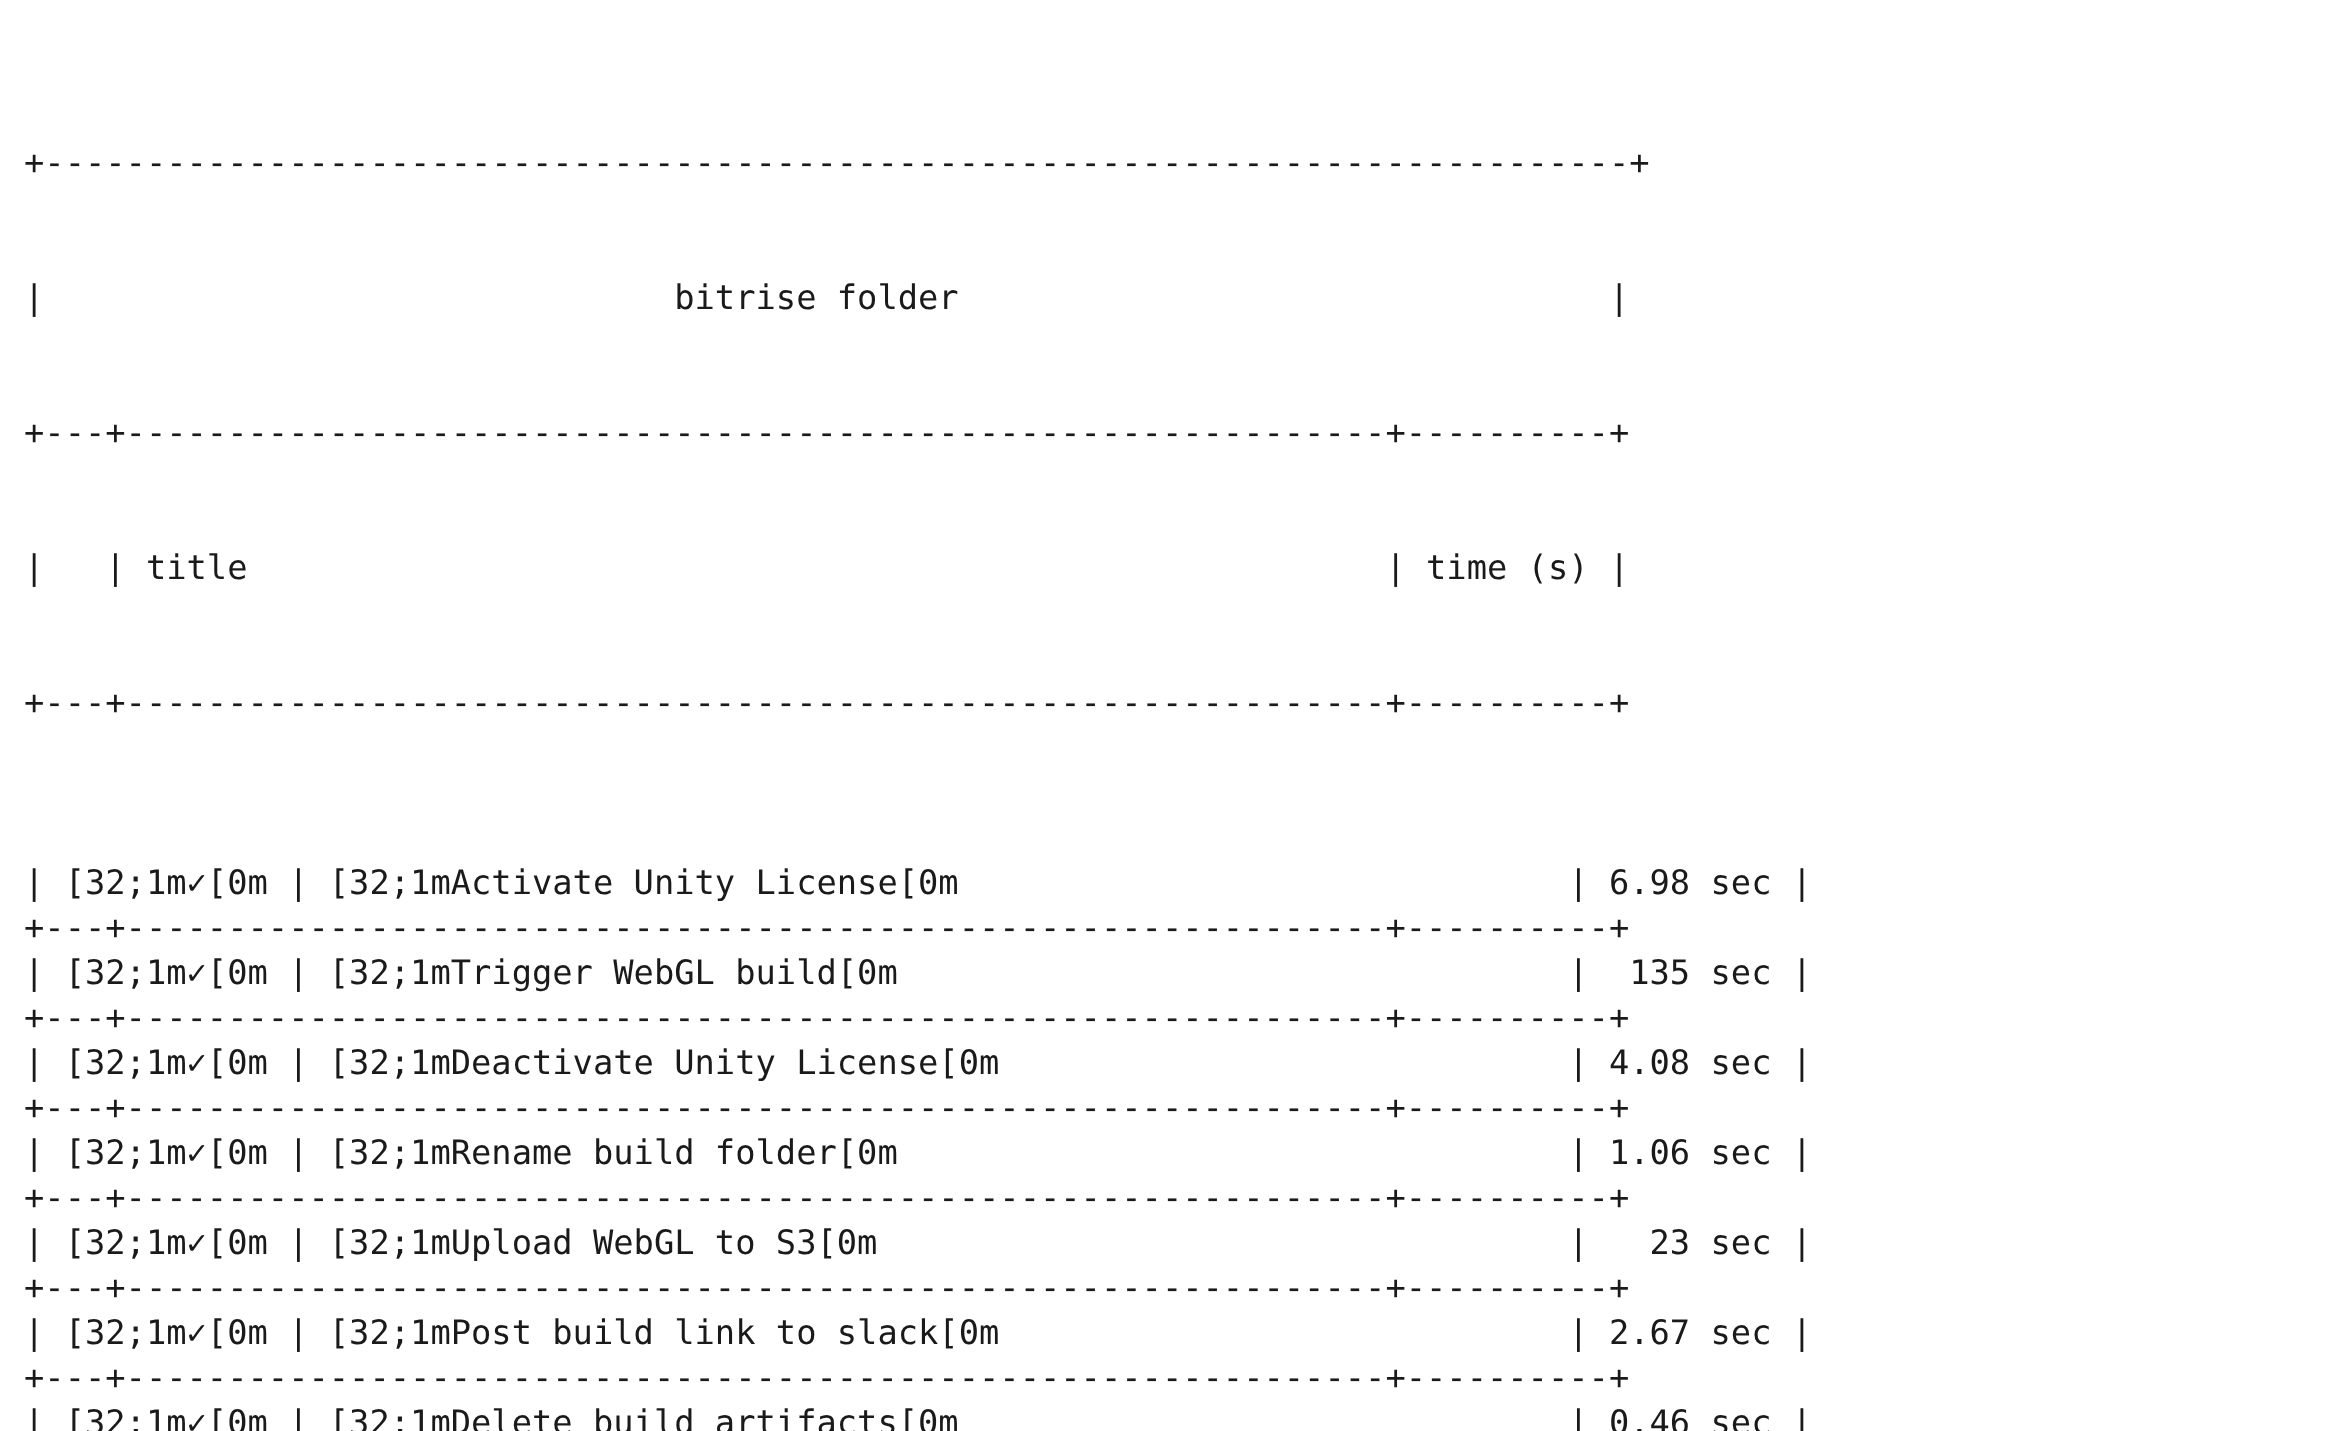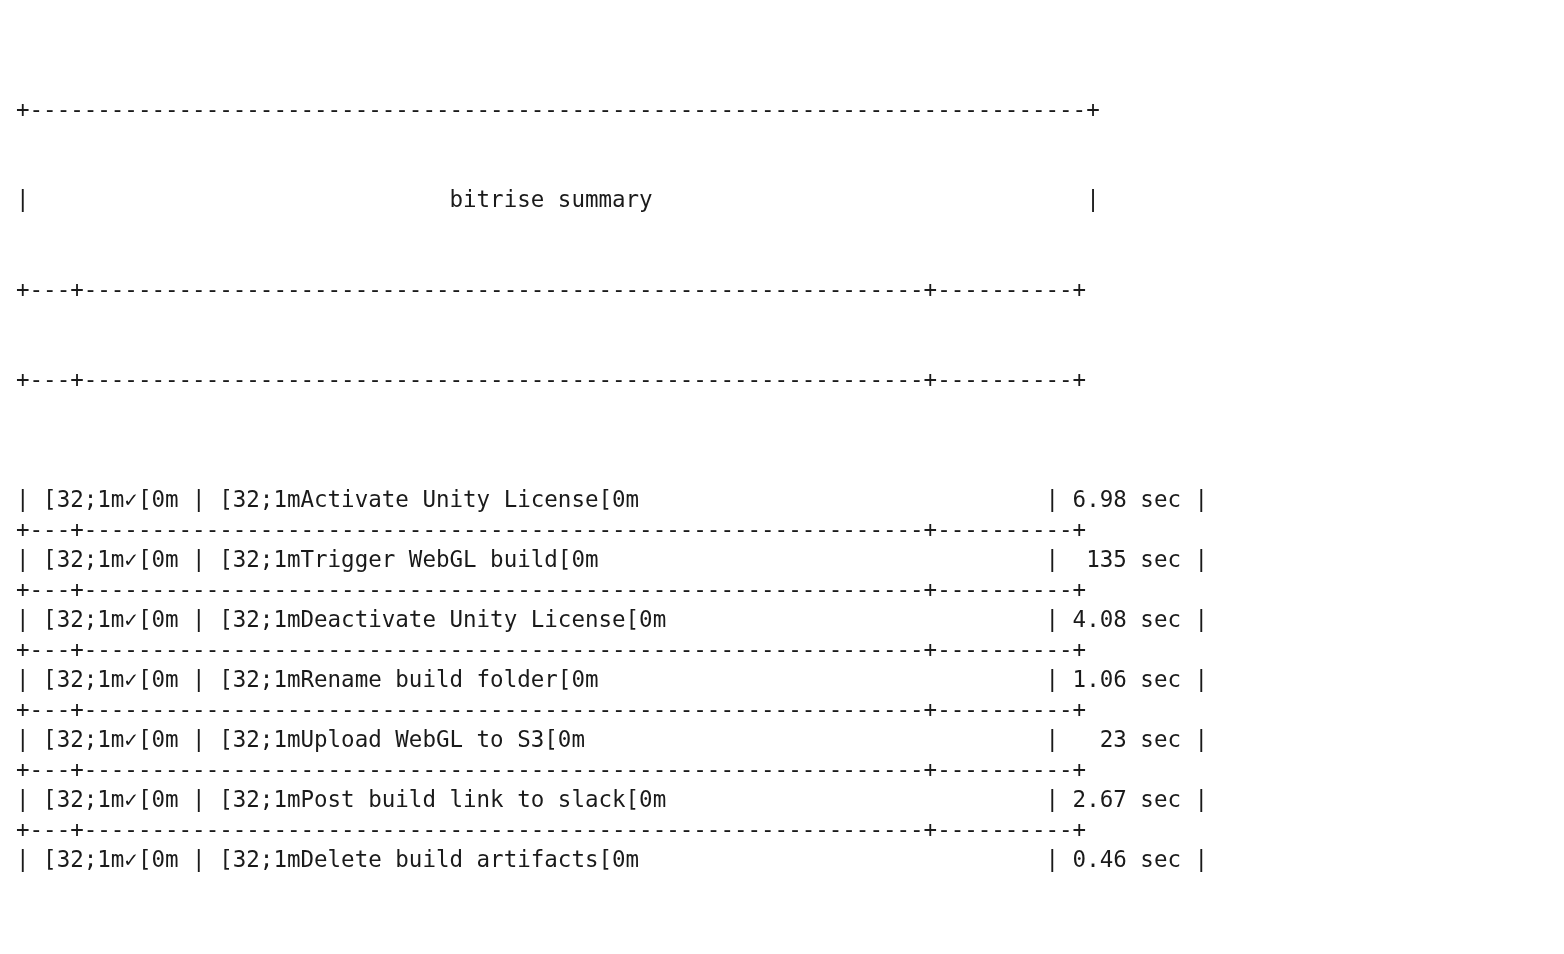--- a/index.html
+++ b/index.html
@@ -25,22 +25,23 @@
     white-space: pre;
     height: 30px;
   }
 </style>
 </head>
 <body>
 
 <div id="console">
 
   <div class="line">+------------------------------------------------------------------------------+</div>
-  <div class="line">|                               bitrise summary                                |</div>
+  <div class="line">|                               bitrise folder                                |</div>
   <div class="line">+---+--------------------------------------------------------------+----------+</div>
+  <div class="line">|   | title                                                        | time (s) |</div>
   <div class="line">+---+--------------------------------------------------------------+----------+</div>
 
   <div id="rows"><div class="line">| [32;1m✓[0m | [32;1mActivate Unity License[0m                              | 6.98 sec |</div><div class="line">+---+--------------------------------------------------------------+----------+</div><div class="line">| [32;1m✓[0m | [32;1mTrigger WebGL build[0m                                 |  135 sec |</div><div class="line">+---+--------------------------------------------------------------+----------+</div><div class="line">| [32;1m✓[0m | [32;1mDeactivate Unity License[0m                            | 4.08 sec |</div><div class="line">+---+--------------------------------------------------------------+----------+</div><div class="line">| [32;1m✓[0m | [32;1mRename build folder[0m                                 | 1.06 sec |</div><div class="line">+---+--------------------------------------------------------------+----------+</div><div class="line">| [32;1m✓[0m | [32;1mUpload WebGL to S3[0m                                  |   23 sec |</div><div class="line">+---+--------------------------------------------------------------+----------+</div><div class="line">| [32;1m✓[0m | [32;1mPost build link to slack[0m                            | 2.67 sec |</div><div class="line">+---+--------------------------------------------------------------+----------+</div><div class="line">| [32;1m✓[0m | [32;1mDelete build artifacts[0m                              | 0.46 sec |</div></div>
 
   
   
 
   
 
   

